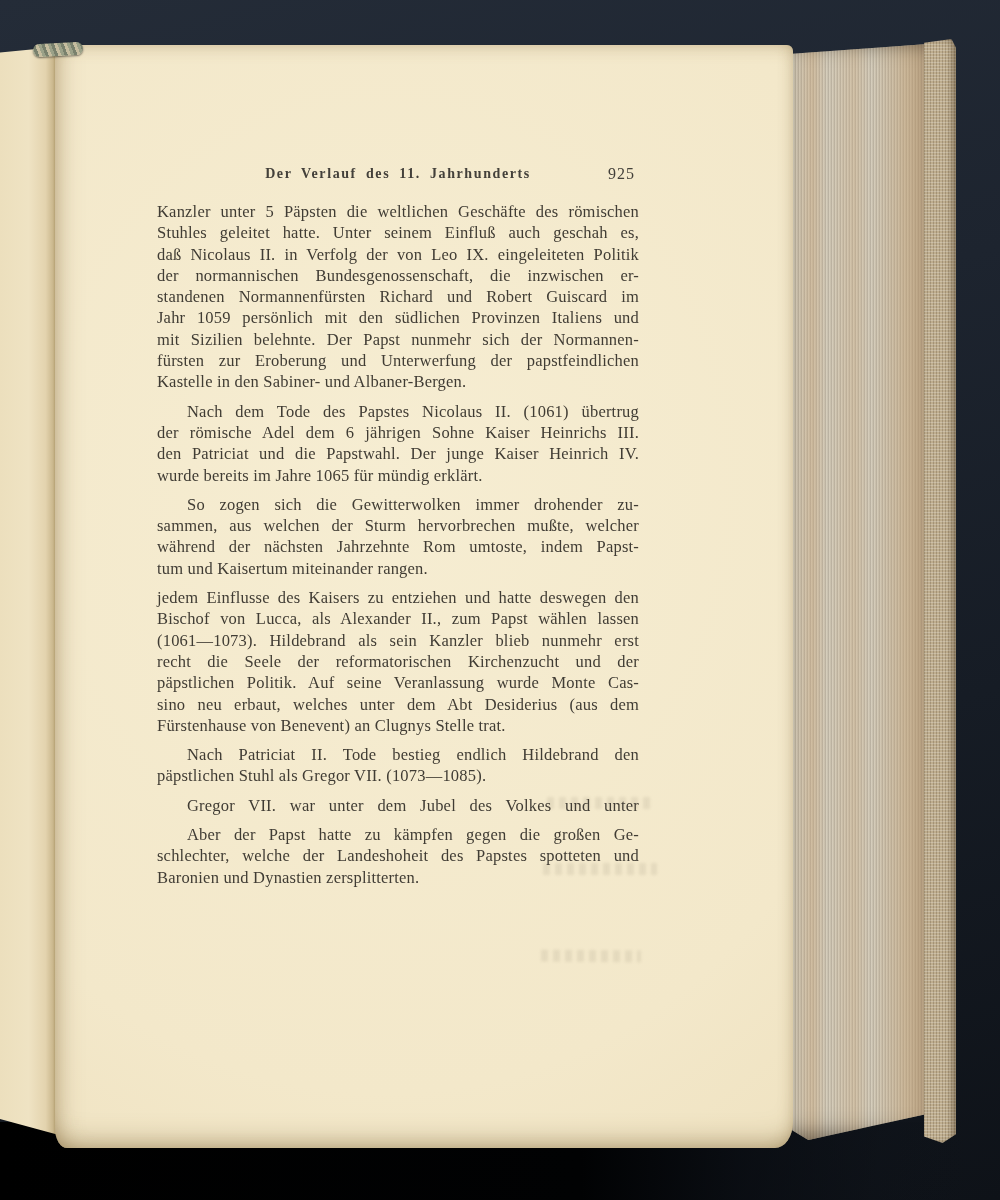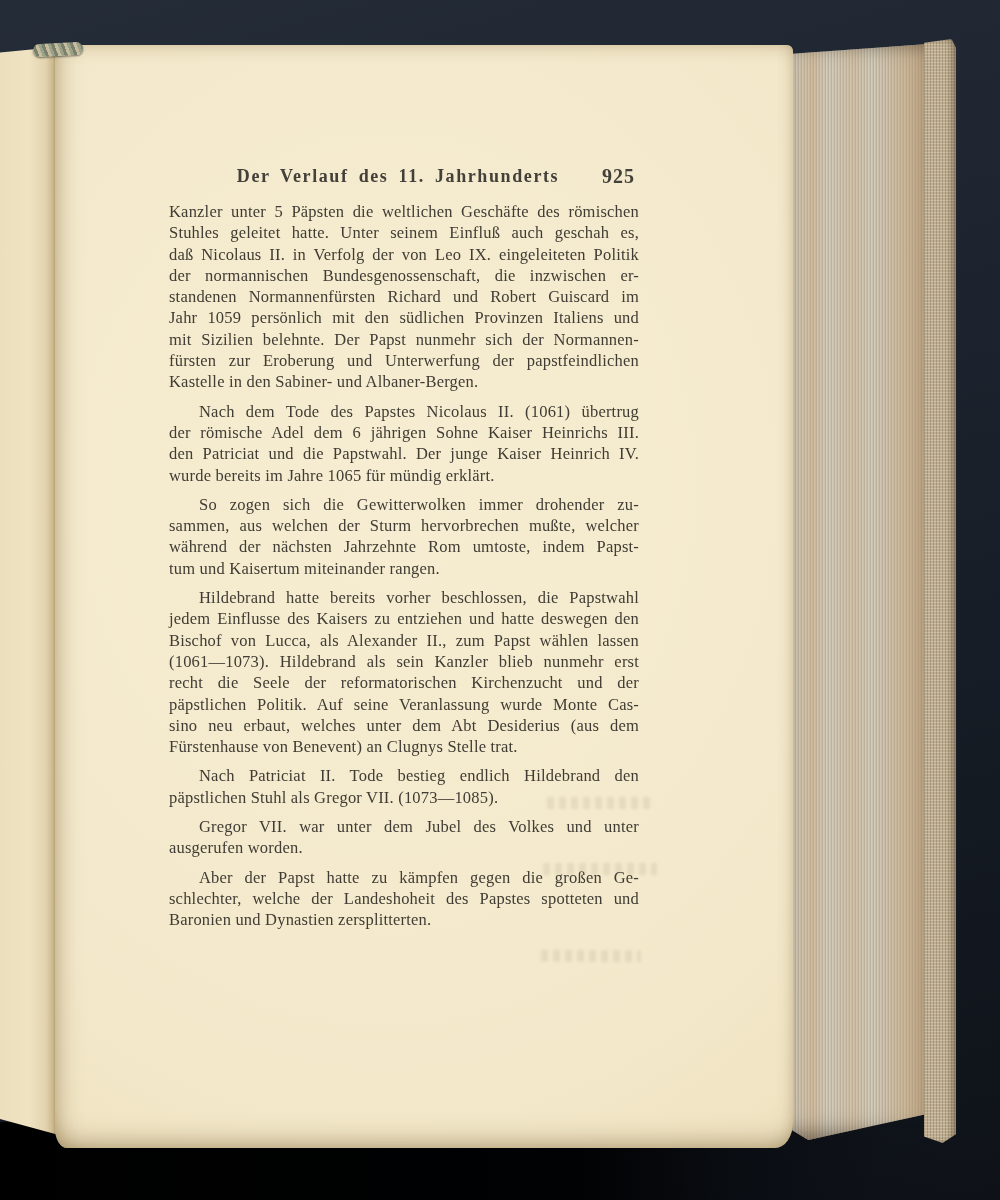--- a/index.html
+++ b/index.html
@@ -68,32 +68,32 @@
       inset 0 14px 20px -16px rgba(125,95,45,.3),
       inset 0 -20px 28px -18px rgba(110,85,40,.5);
   }
 
   .running-head {
     position:absolute; left:102px; top:121px; width:482px; height:22px;
     color:#43403a;
   }
   .rh-title {
     display:block; text-align:center;
-    font-size:18px; font-weight:bold; letter-spacing:1.6px; word-spacing:4px;
+    font-size:14px; font-weight:bold; letter-spacing:1.6px; word-spacing:4px;
   }
   .rh-page {
     position:absolute; right:4px; top:-1px;
-    font-size:20px; letter-spacing:1px; font-weight:bold;
+    font-size:16px; letter-spacing:1px; font-weight:normal;
   }
 
   .text-block {
     position:absolute; left:102px; top:156px; width:482px;
     color:#403c34; font-size:16.5px;
   }
-  .para { margin:0 0 8px 12px; }
+  .para { margin:0 0 8px 0; }
   .tline {
     display:block; line-height:21.3px; letter-spacing:.2px;
     text-align:justify; text-align-last:justify;
   }
   .tline.plast { text-align-last:left; }
   .tline.ind { padding-left:30px; }
 
   
   .smudge {
     position:absolute; height:12px; opacity:.11; filter:blur(1.6px);
@@ -137,36 +137,34 @@
         <span class="tline">den Patriciat und die Papstwahl. Der junge Kaiser Heinrich IV.</span>
         <span class="tline plast">wurde bereits im Jahre 1065 für mündig erklärt.</span>
       </p>
       <p class="para">
         <span class="tline ind">So zogen sich die Gewitterwolken immer drohender zu-</span>
         <span class="tline">sammen, aus welchen der Sturm hervorbrechen mußte, welcher</span>
         <span class="tline">während der nächsten Jahrzehnte Rom umtoste, indem Papst-</span>
         <span class="tline plast">tum und Kaisertum miteinander rangen.</span>
       </p>
       <p class="para">
-        <span class="tline ind">Hildebrand hatte bereits vorher beschlossen, die Papstwahl</span>
         <span class="tline">jedem Einflusse des Kaisers zu entziehen und hatte deswegen den</span>
         <span class="tline">Bischof von Lucca, als Alexander II., zum Papst wählen lassen</span>
         <span class="tline">(1061—1073). Hildebrand als sein Kanzler blieb nunmehr erst</span>
         <span class="tline">recht die Seele der reformatorischen Kirchenzucht und der</span>
         <span class="tline">päpstlichen Politik. Auf seine Veranlassung wurde Monte Cas-</span>
         <span class="tline">sino neu erbaut, welches unter dem Abt Desiderius (aus dem</span>
         <span class="tline plast">Fürstenhause von Benevent) an Clugnys Stelle trat.</span>
       </p>
       <p class="para">
         <span class="tline ind">Nach Patriciat II. Tode bestieg endlich Hildebrand den</span>
         <span class="tline plast">päpstlichen Stuhl als Gregor VII. (1073—1085).</span>
       </p>
       <p class="para">
         <span class="tline ind">Gregor VII. war unter dem Jubel des Volkes und unter</span>
-        <span class="tline plast">ausgerufen worden.</span>
       </p>
       <p class="para">
         <span class="tline ind">Aber der Papst hatte zu kämpfen gegen die großen Ge-</span>
         <span class="tline">schlechter, welche der Landeshoheit des Papstes spotteten und</span>
         <span class="tline plast">Baronien und Dynastien zersplitterten.</span>
       </p>
     </div>
 
     <div class="smudge s1"></div>
     <div class="smudge s2"></div>

